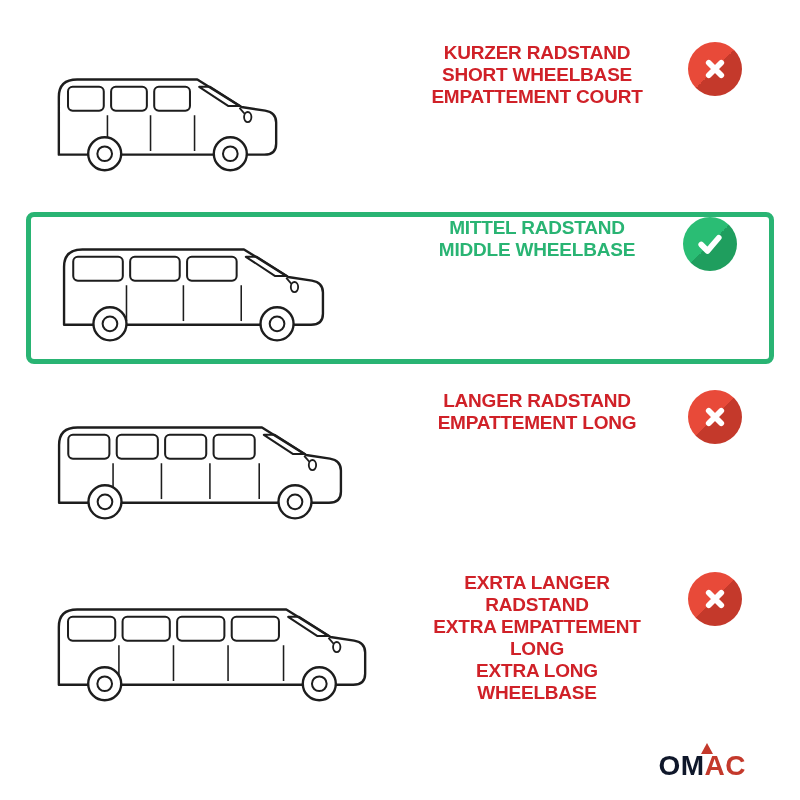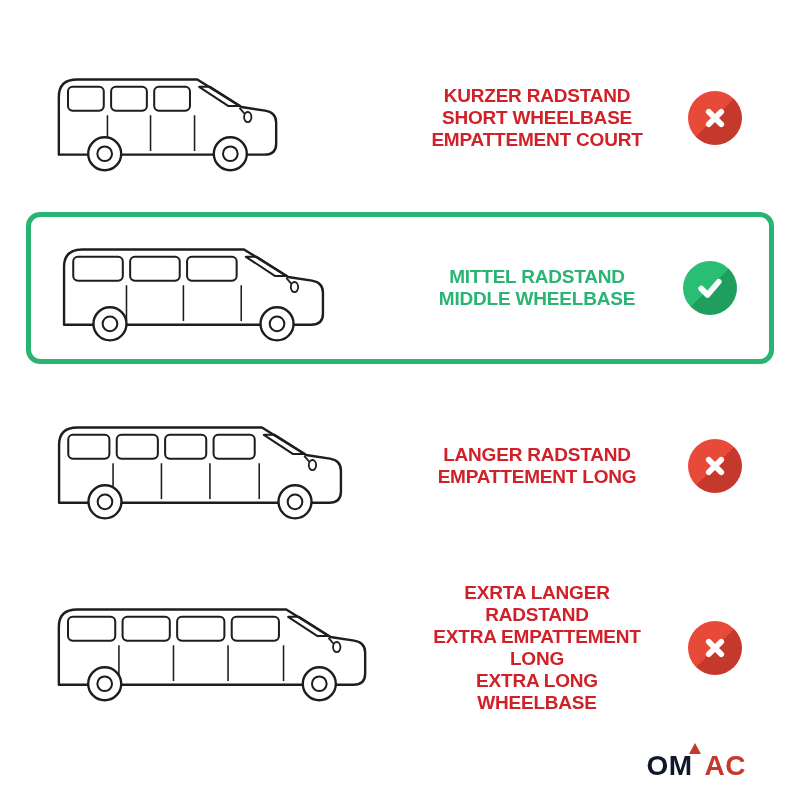--- a/index.html
+++ b/index.html
@@ -2,29 +2,29 @@
 <html style="--red-text: #d02128; --green: #29b473; --icon-red: #e84a39; --icon-red-dark: #c4392b; --icon-green: #2abd74; --icon-green-dark: #1f9e5e;"><head>
 <meta charset="utf-8">
 <style>
   html,body{margin:0;padding:0;}
   body{
     width:800px;height:800px;background:#ffffff;position:relative;overflow:hidden;
     font-family:"Liberation Sans", sans-serif;
   }
   .page{padding-top:42px;}
   .row{
-    display:flex;align-items:center;height:152px;
+    display:flex;height:152px;
     margin:0 26px;box-sizing:border-box;
   }
   .row-gap-1{margin-bottom:18px;}
   .row-gap-2{margin-bottom:26px;}
   .row-gap-3{margin-bottom:30px;}
   .row.selected{
     border:5px solid var(--green);
-    border-radius:14px;
+    border-radius:8px;
   }
   .van-col{
     width:392px;padding-left:20px;box-sizing:border-box;
     display:flex;align-items:center;flex-shrink:0;
   }
   .van-col svg{display:block;}
   .text-col{
     flex:1;text-align:center;
     color:var(--red-text);
     font-weight:700;font-size:19px;line-height:1.16;letter-spacing:-0.2px;
@@ -37,21 +37,21 @@
     display:flex;align-items:center;justify-content:center;
   }
   .badge.cross{background:linear-gradient(135deg, var(--icon-red) 50%, var(--icon-red-dark) 50%);}
   .badge.check{background:linear-gradient(135deg, var(--icon-green) 50%, var(--icon-green-dark) 50%);}
   .badge svg{width:30px;height:30px;}
   .logo{
     position:absolute;right:54px;bottom:20px;
     font-weight:700;font-size:28px;letter-spacing:.5px;line-height:1;
   }
   .logo-black{color:#0f172a;}
-  .logo-red{color:var(--icon-red-dark);margin-left:12px;}
+  .logo-red{color:var(--icon-red-dark);}
   .logo-accent{
     position:absolute;left:43px;top:-9px;width:0;height:0;
     border-left:6px solid transparent;border-right:6px solid transparent;
     border-bottom:11px solid var(--icon-red-dark);
   }
 </style>
 </head>
 <body>
 
 <div class="page">

